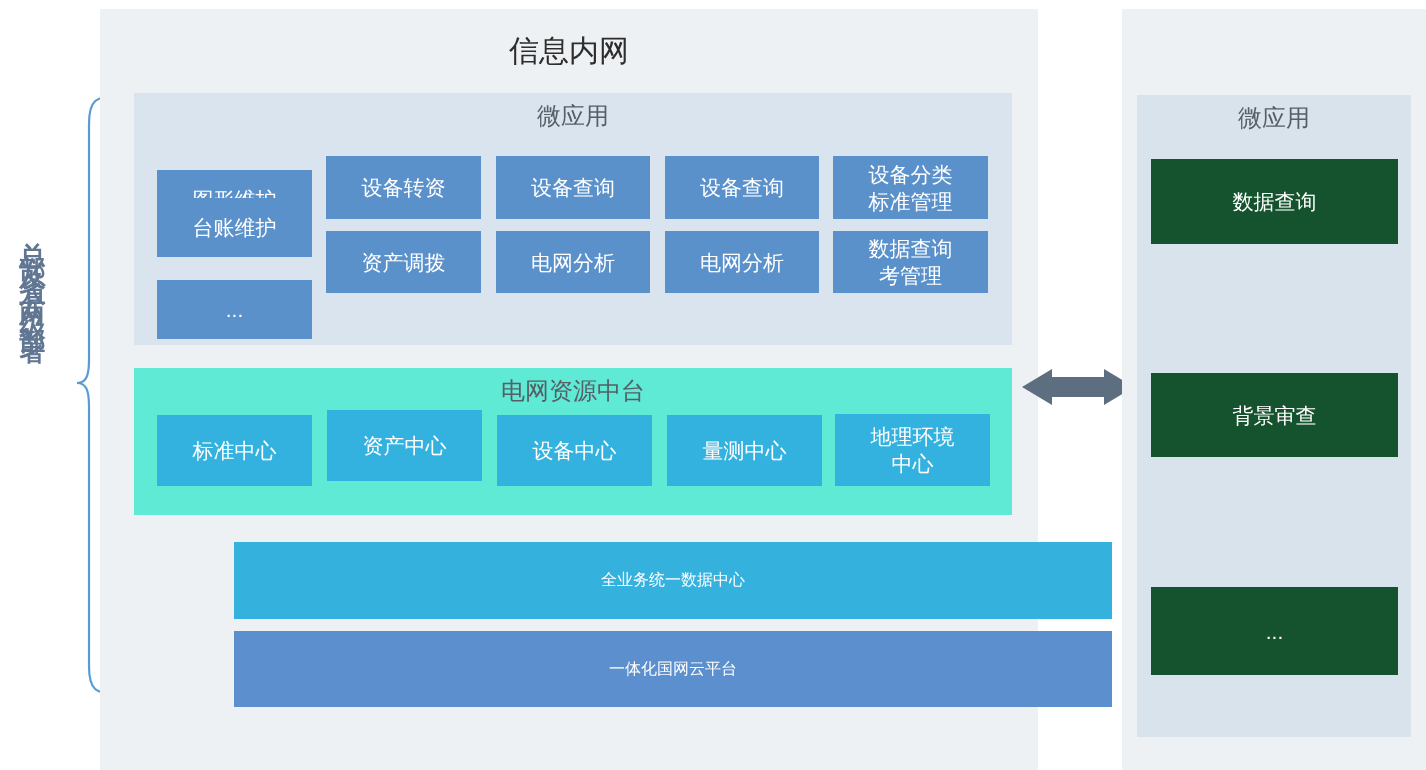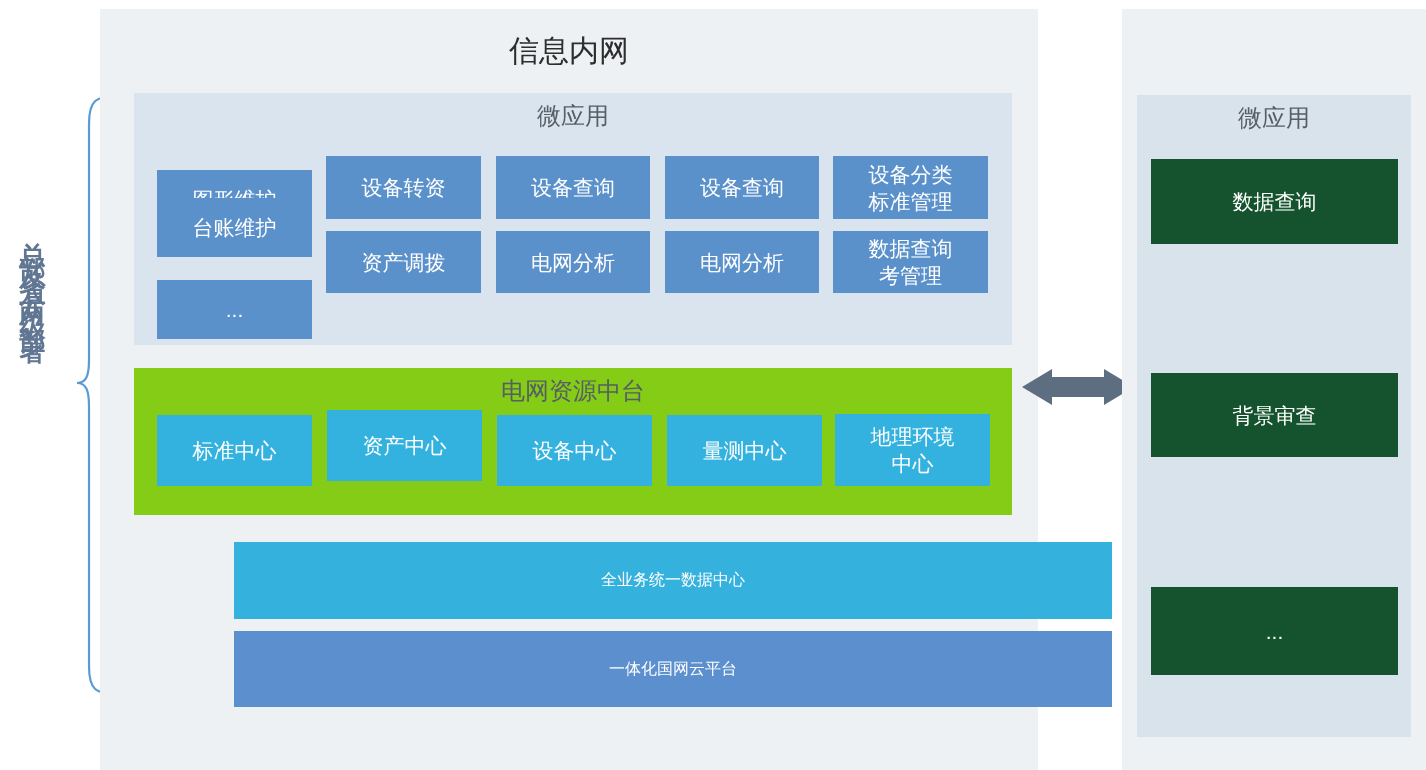--- a/index.html
+++ b/index.html
@@ -26,21 +26,21 @@
     font-size:30px; color:#2d2d2d;
   }
 
   .inner-section { position:absolute; }
   .section-heading {
     width:100%; text-align:center; padding-top:7px;
     font-size:24px; color:#565e66;
   }
 
   #intra-microapps { left:34px; top:84px; width:878px; height:252px; background:#d9e4ee; }
-  #intra-platform  { left:34px; top:359px; width:878px; height:147px; background:#84cc16; }
+  #intra-platform  { left:34px; top:359px; width:878px; height:147px; background:#5eead4; }
 
   #extra-microapps { left:15px; top:86px; width:274px; height:642px; background:#d9e3eb; }
 
   .box {
     position:absolute; display:flex; align-items:center; justify-content:center;
     color:#ffffff; font-size:21px; text-align:center;
     white-space:pre-line; line-height:27px;
   }
   .box-blue  { background:#5b91cb; }
   .box-cyan  { background:#34b2df; }

